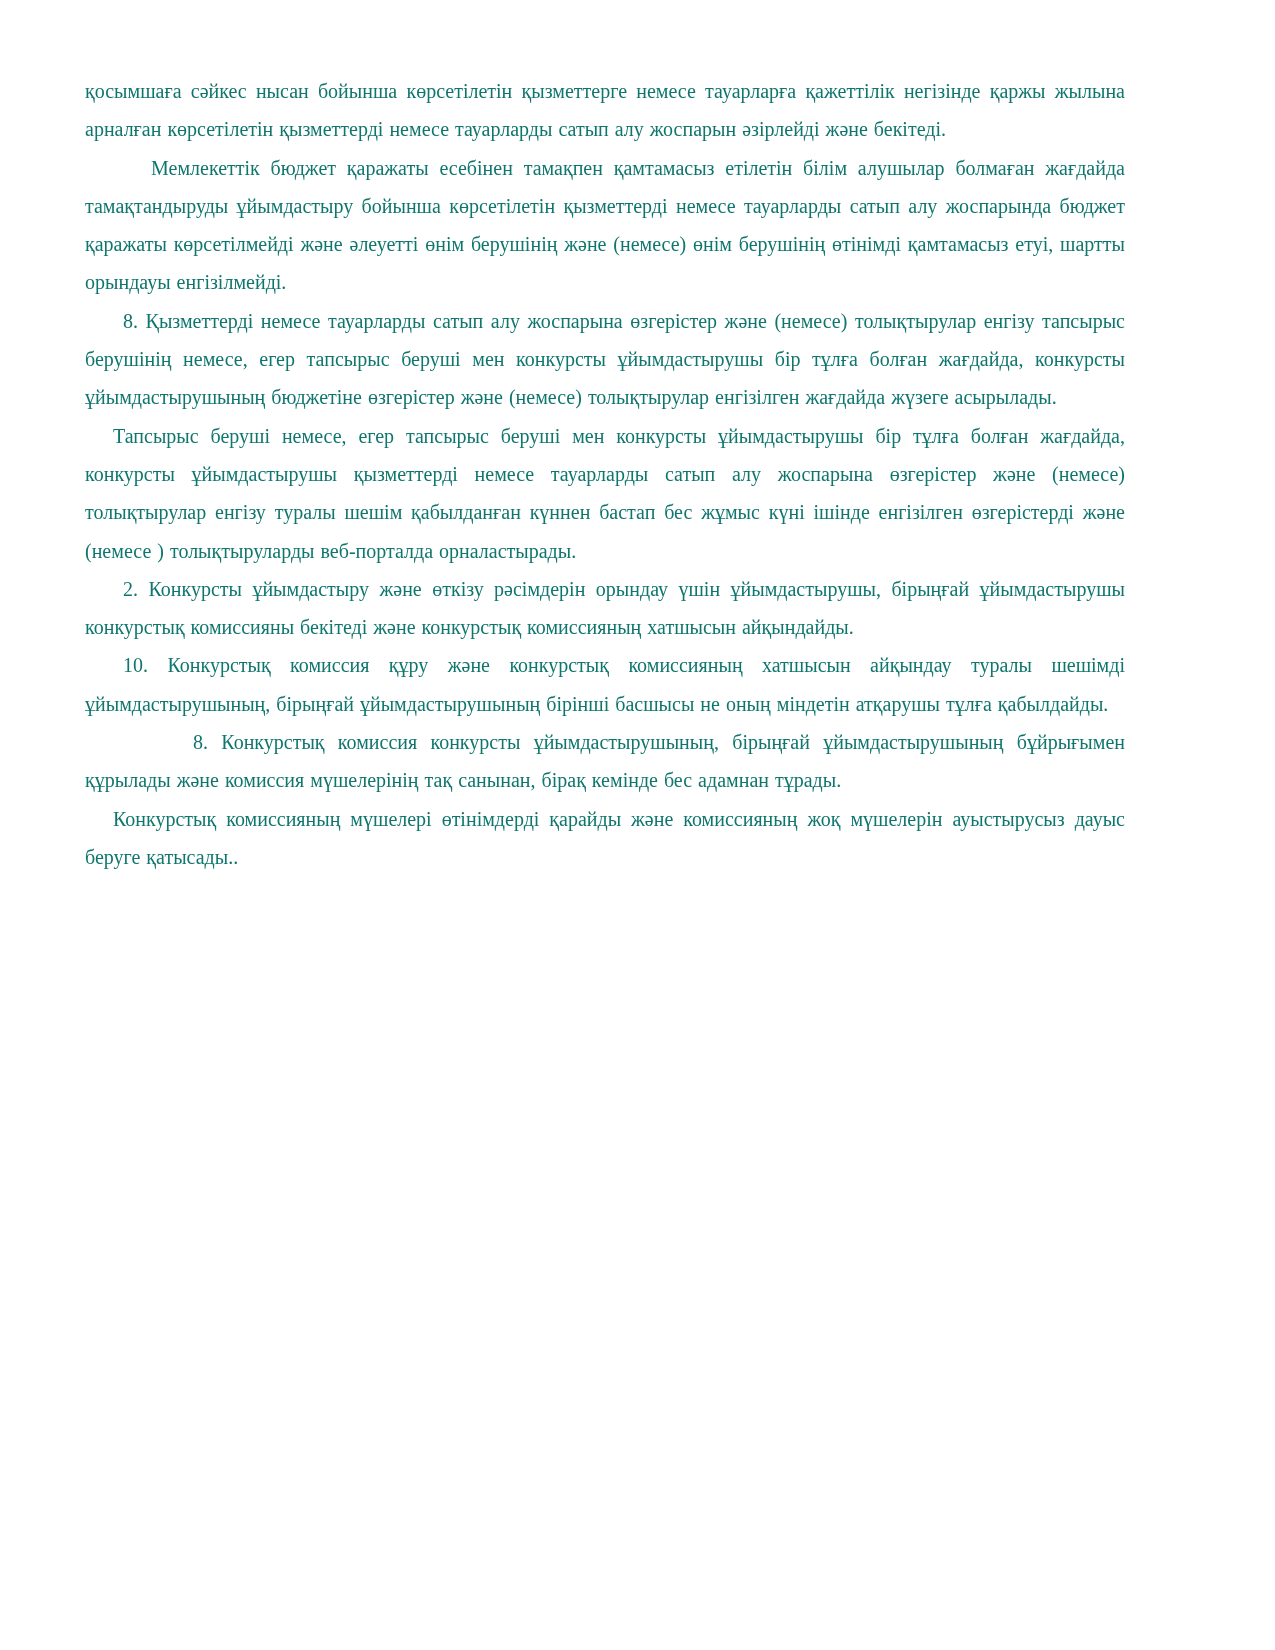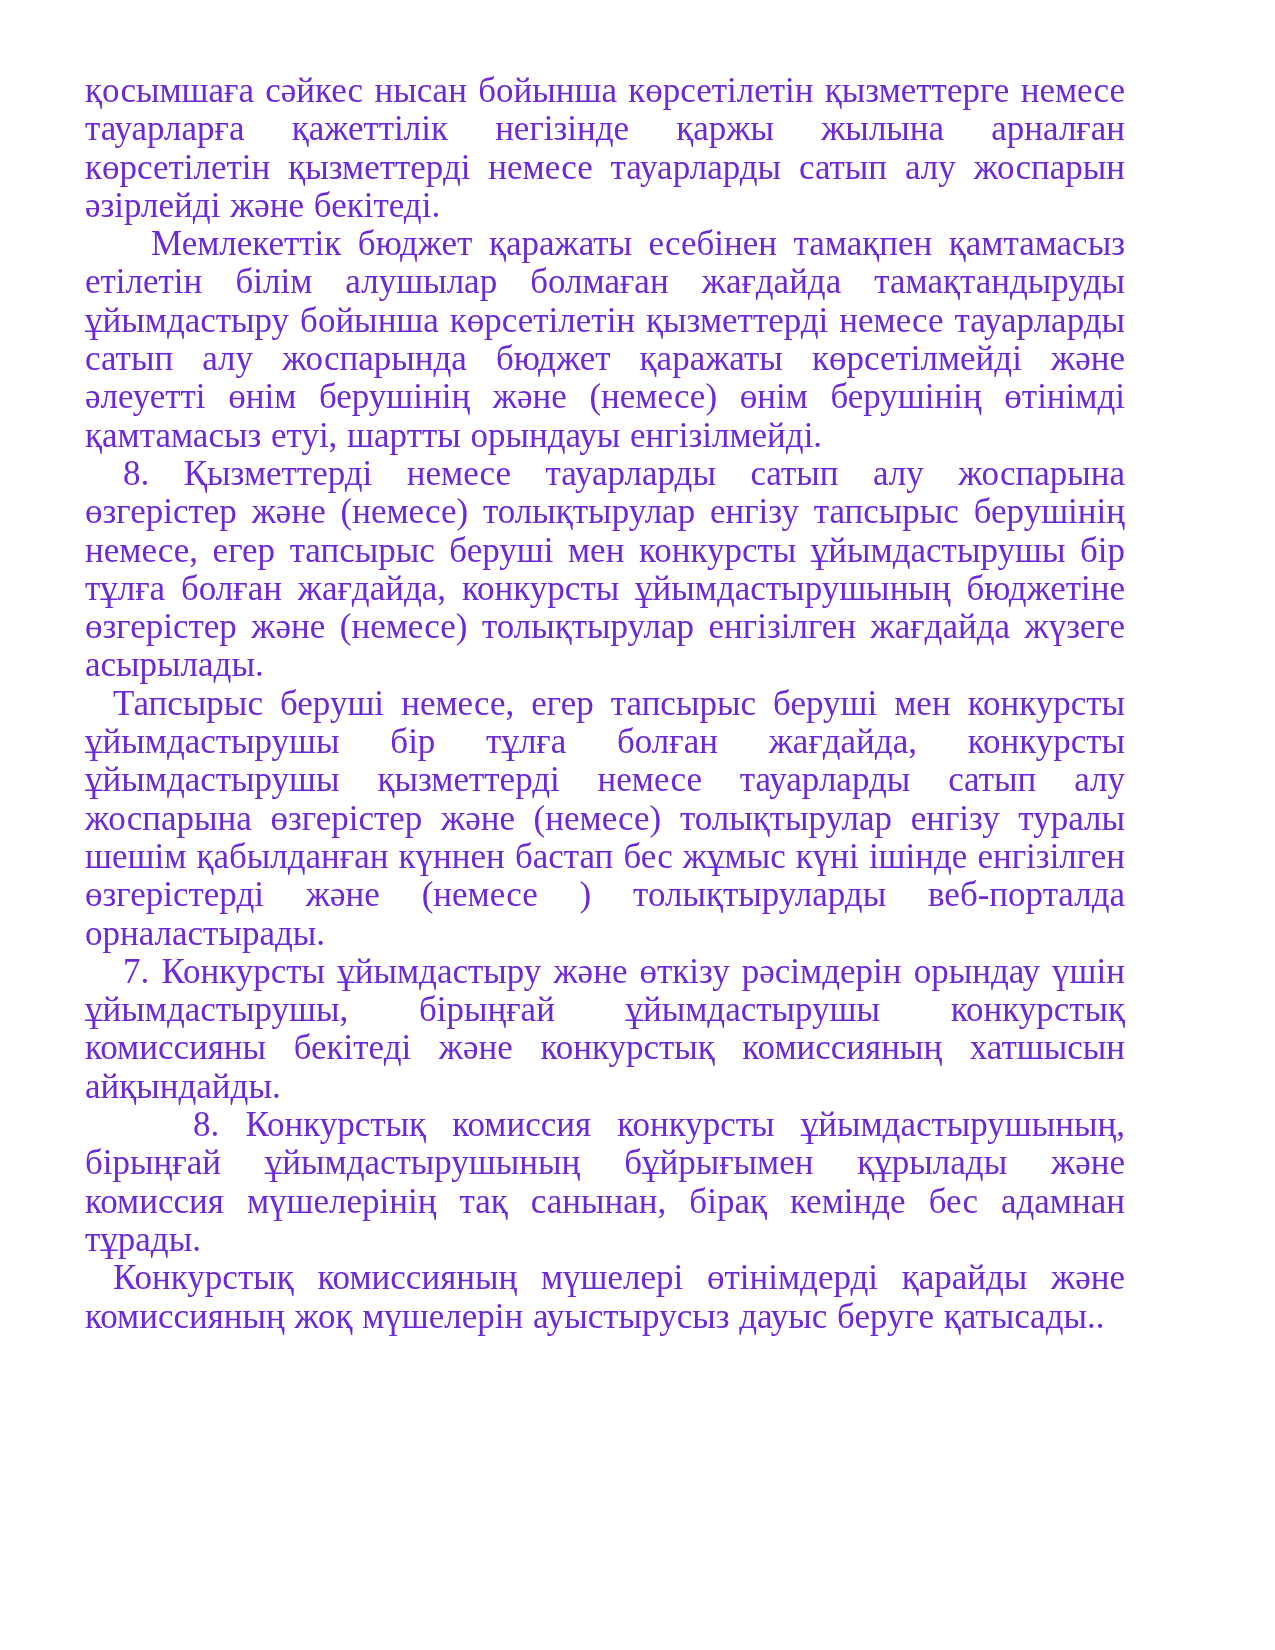--- a/index.html
+++ b/index.html
@@ -12,23 +12,23 @@
     width: 1275px;
     height: 1650px;
     margin: 0 auto;
     background: #ffffff;
     box-sizing: border-box;
     padding: 72px 150px 40px 85px;
     overflow: hidden;
   }
   .doc-body {
     width: 100%;
-    color: #6d28d9;
+    color: #0f766e;
     font-family: "Liberation Serif", "DejaVu Serif", serif;
-    font-size: 35px;
+    font-size: 20px;
     line-height: 38.3px;
     text-align: justify;
   }
   .doc-body p {
     margin: 0;
     padding: 0;
     word-spacing: 1px;
   }
   
   .ind-0  { text-indent: 0; }
@@ -40,17 +40,18 @@
 </style>
 </head>
 <body>
 
 <div class="page">
   <div class="doc-body">
     <p class="ind-0">қосымшаға сәйкес нысан бойынша көрсетілетін қызметтерге немесе тауарларға қажеттілік негізінде қаржы жылына арналған көрсетілетін қызметтерді немесе тауарларды сатып алу жоспарын әзірлейді және бекітеді.</p>
     <p class="ind-lg">Мемлекеттік бюджет қаражаты есебінен тамақпен қамтамасыз етілетін білім алушылар болмаған жағдайда тамақтандыруды ұйымдастыру бойынша көрсетілетін қызметтерді немесе тауарларды сатып алу жоспарында бюджет қаражаты көрсетілмейді және әлеуетті өнім берушінің және (немесе) өнім берушінің өтінімді қамтамасыз етуі, шартты орындауы енгізілмейді.</p>
     <p class="ind-md">8. Қызметтерді немесе тауарларды сатып алу жоспарына өзгерістер және (немесе) толықтырулар енгізу тапсырыс берушінің немесе, егер тапсырыс беруші мен конкурсты ұйымдастырушы бір тұлға болған жағдайда, конкурсты ұйымдастырушының бюджетіне өзгерістер және (немесе) толықтырулар енгізілген жағдайда жүзеге асырылады.</p>
     <p class="ind-sm">Тапсырыс беруші немесе, егер тапсырыс беруші мен конкурсты ұйымдастырушы бір тұлға болған жағдайда, конкурсты ұйымдастырушы қызметтерді немесе тауарларды сатып алу жоспарына өзгерістер және (немесе) толықтырулар енгізу туралы шешім қабылданған күннен бастап бес жұмыс күні ішінде енгізілген өзгерістерді және (немесе ) толықтыруларды веб-порталда орналастырады.</p>
-    <p class="ind-md">7. Конкурсты ұйымдастыру және өткізу рәсімдерін орындау үшін ұйымдастырушы, бірыңғай ұйымдастырушы конкурстық комиссияны бекітеді және конкурстық комиссияның хатшысын айқындайды.</p>
+    <p class="ind-md">2. Конкурсты ұйымдастыру және өткізу рәсімдерін орындау үшін ұйымдастырушы, бірыңғай ұйымдастырушы конкурстық комиссияны бекітеді және конкурстық комиссияның хатшысын айқындайды.</p>
+    <p class="ind-md">10. Конкурстық комиссия құру және конкурстық комиссияның хатшысын айқындау туралы шешімді ұйымдастырушының, бірыңғай ұйымдастырушының бірінші басшысы не оның міндетін атқарушы тұлға қабылдайды.</p>
     <p class="ind-xxl">8. Конкурстық комиссия конкурсты ұйымдастырушының, бірыңғай ұйымдастырушының бұйрығымен құрылады және комиссия мүшелерінің тақ санынан, бірақ кемінде бес адамнан тұрады.</p>
     <p class="ind-sm">Конкурстық комиссияның мүшелері өтінімдерді қарайды және комиссияның жоқ мүшелерін ауыстырусыз дауыс беруге қатысады..</p>
   </div>
 </div>
 
 </body></html>

